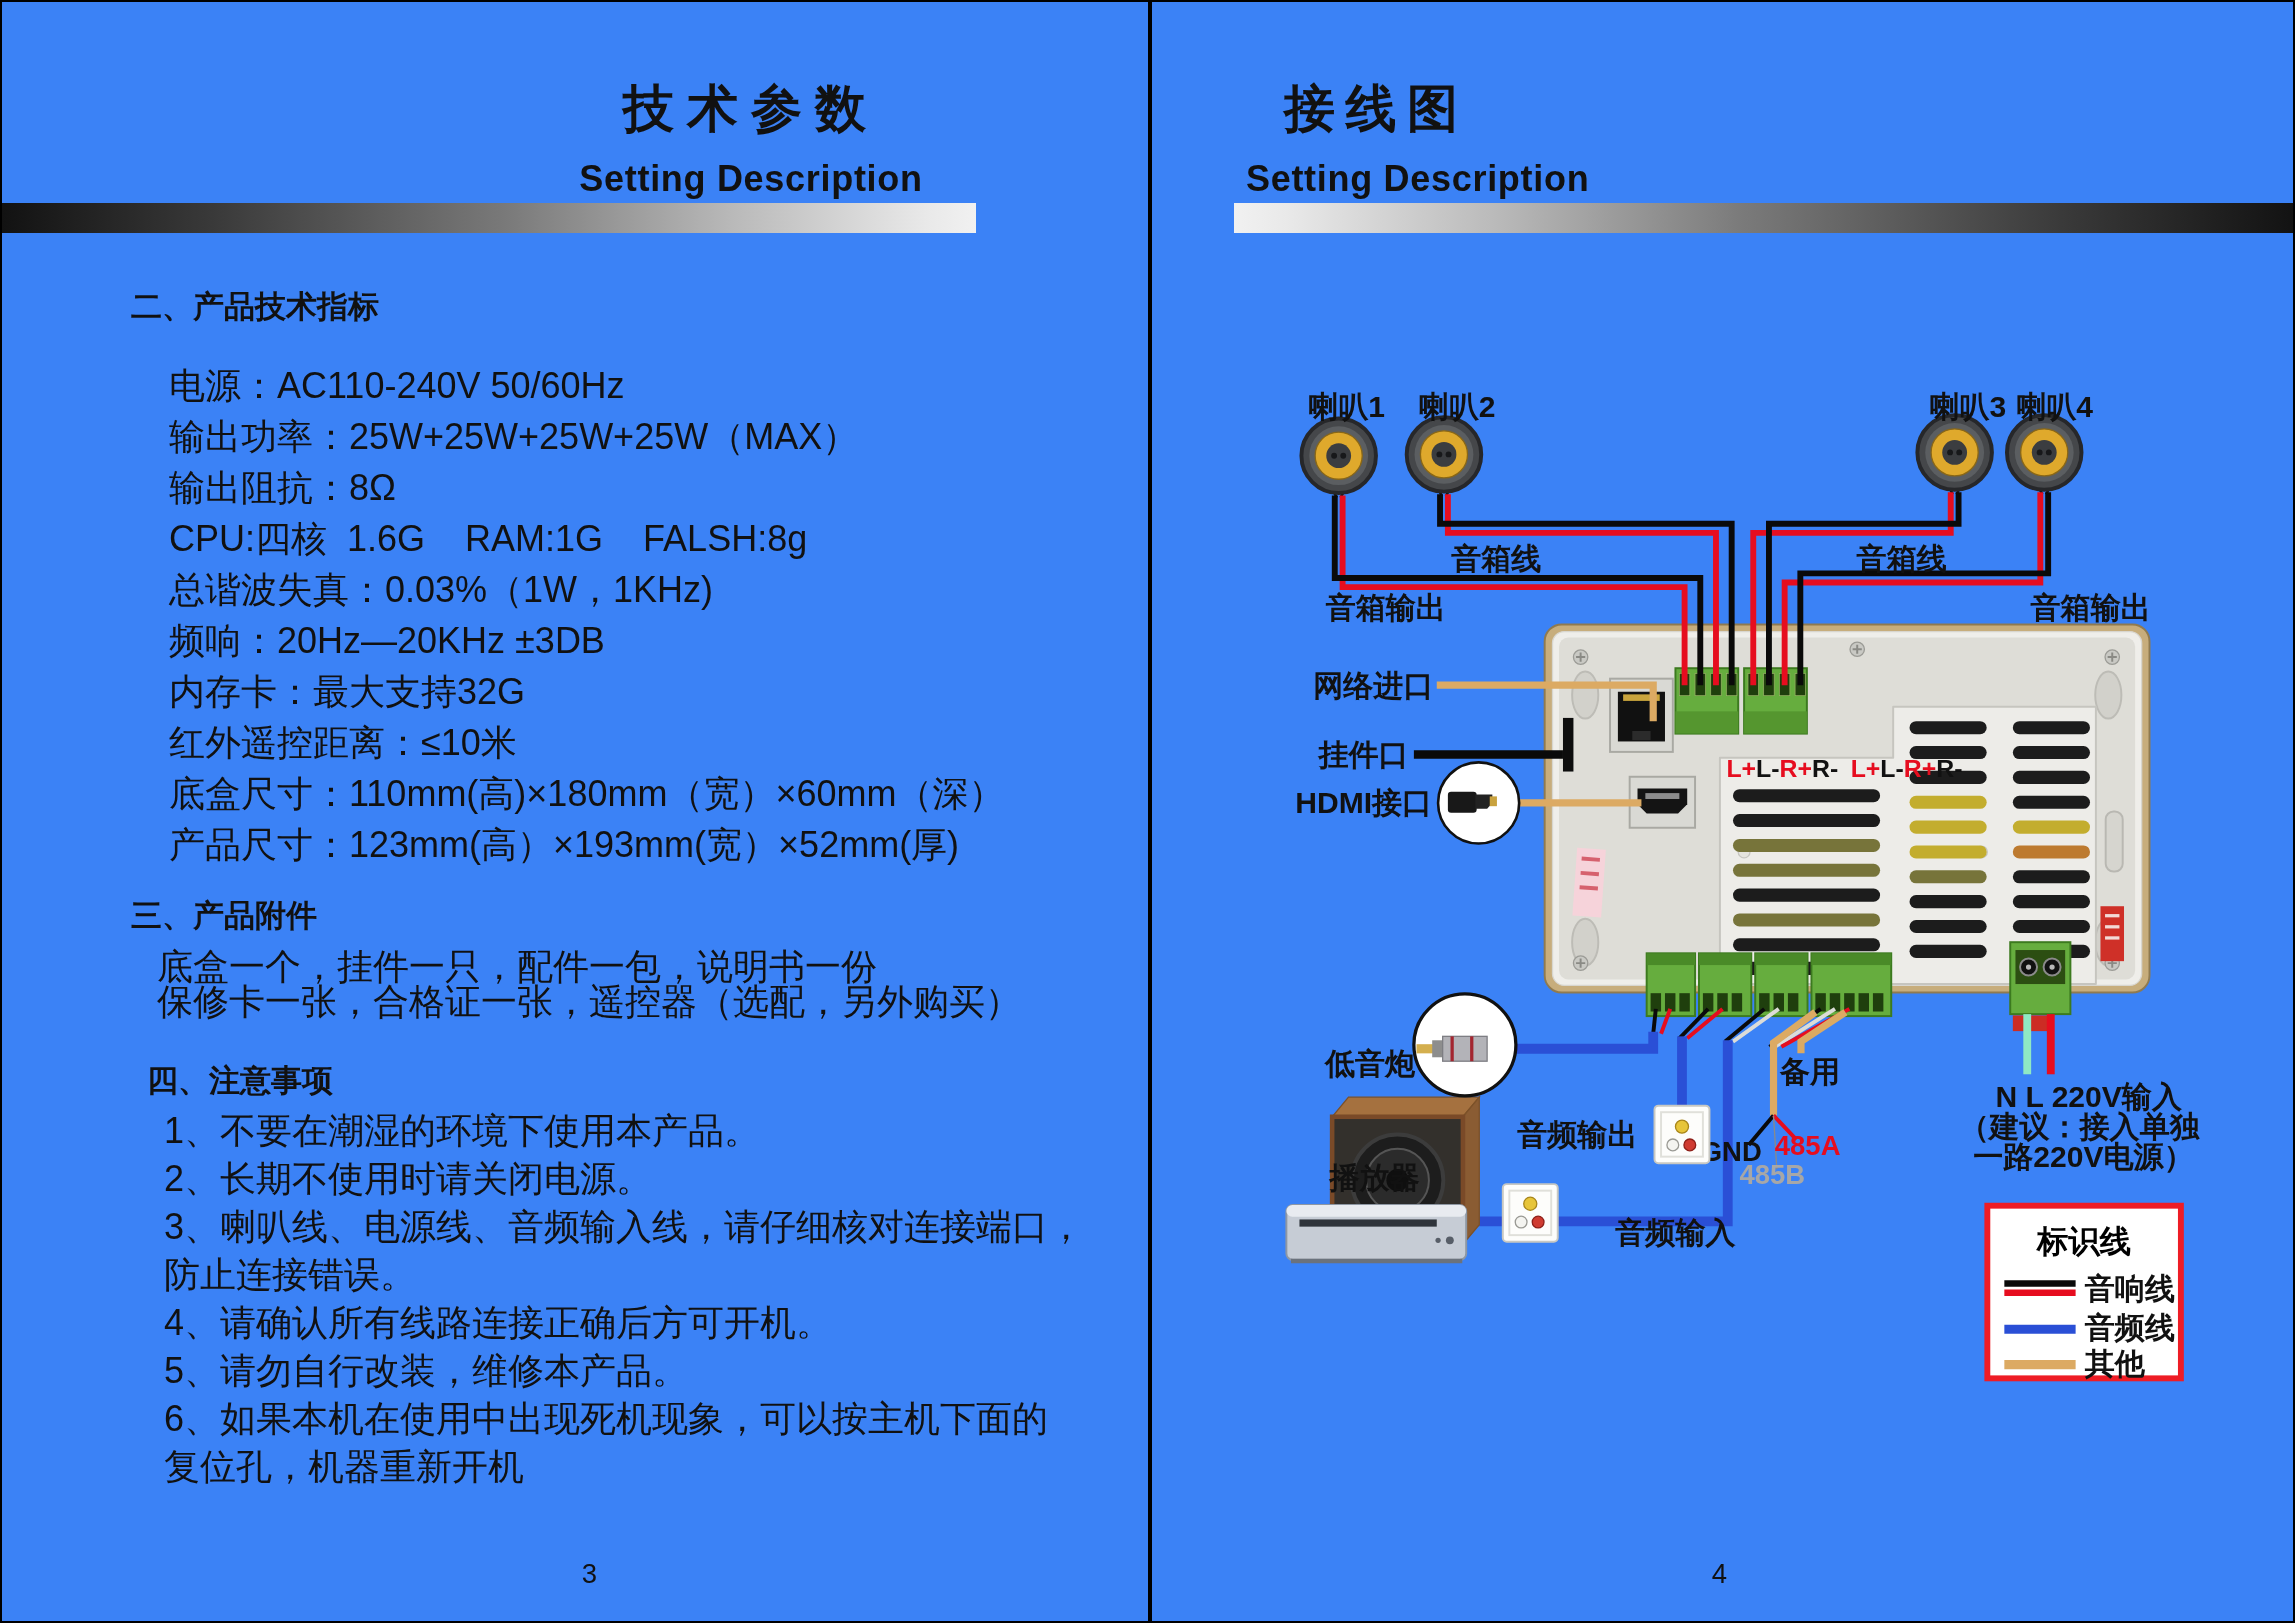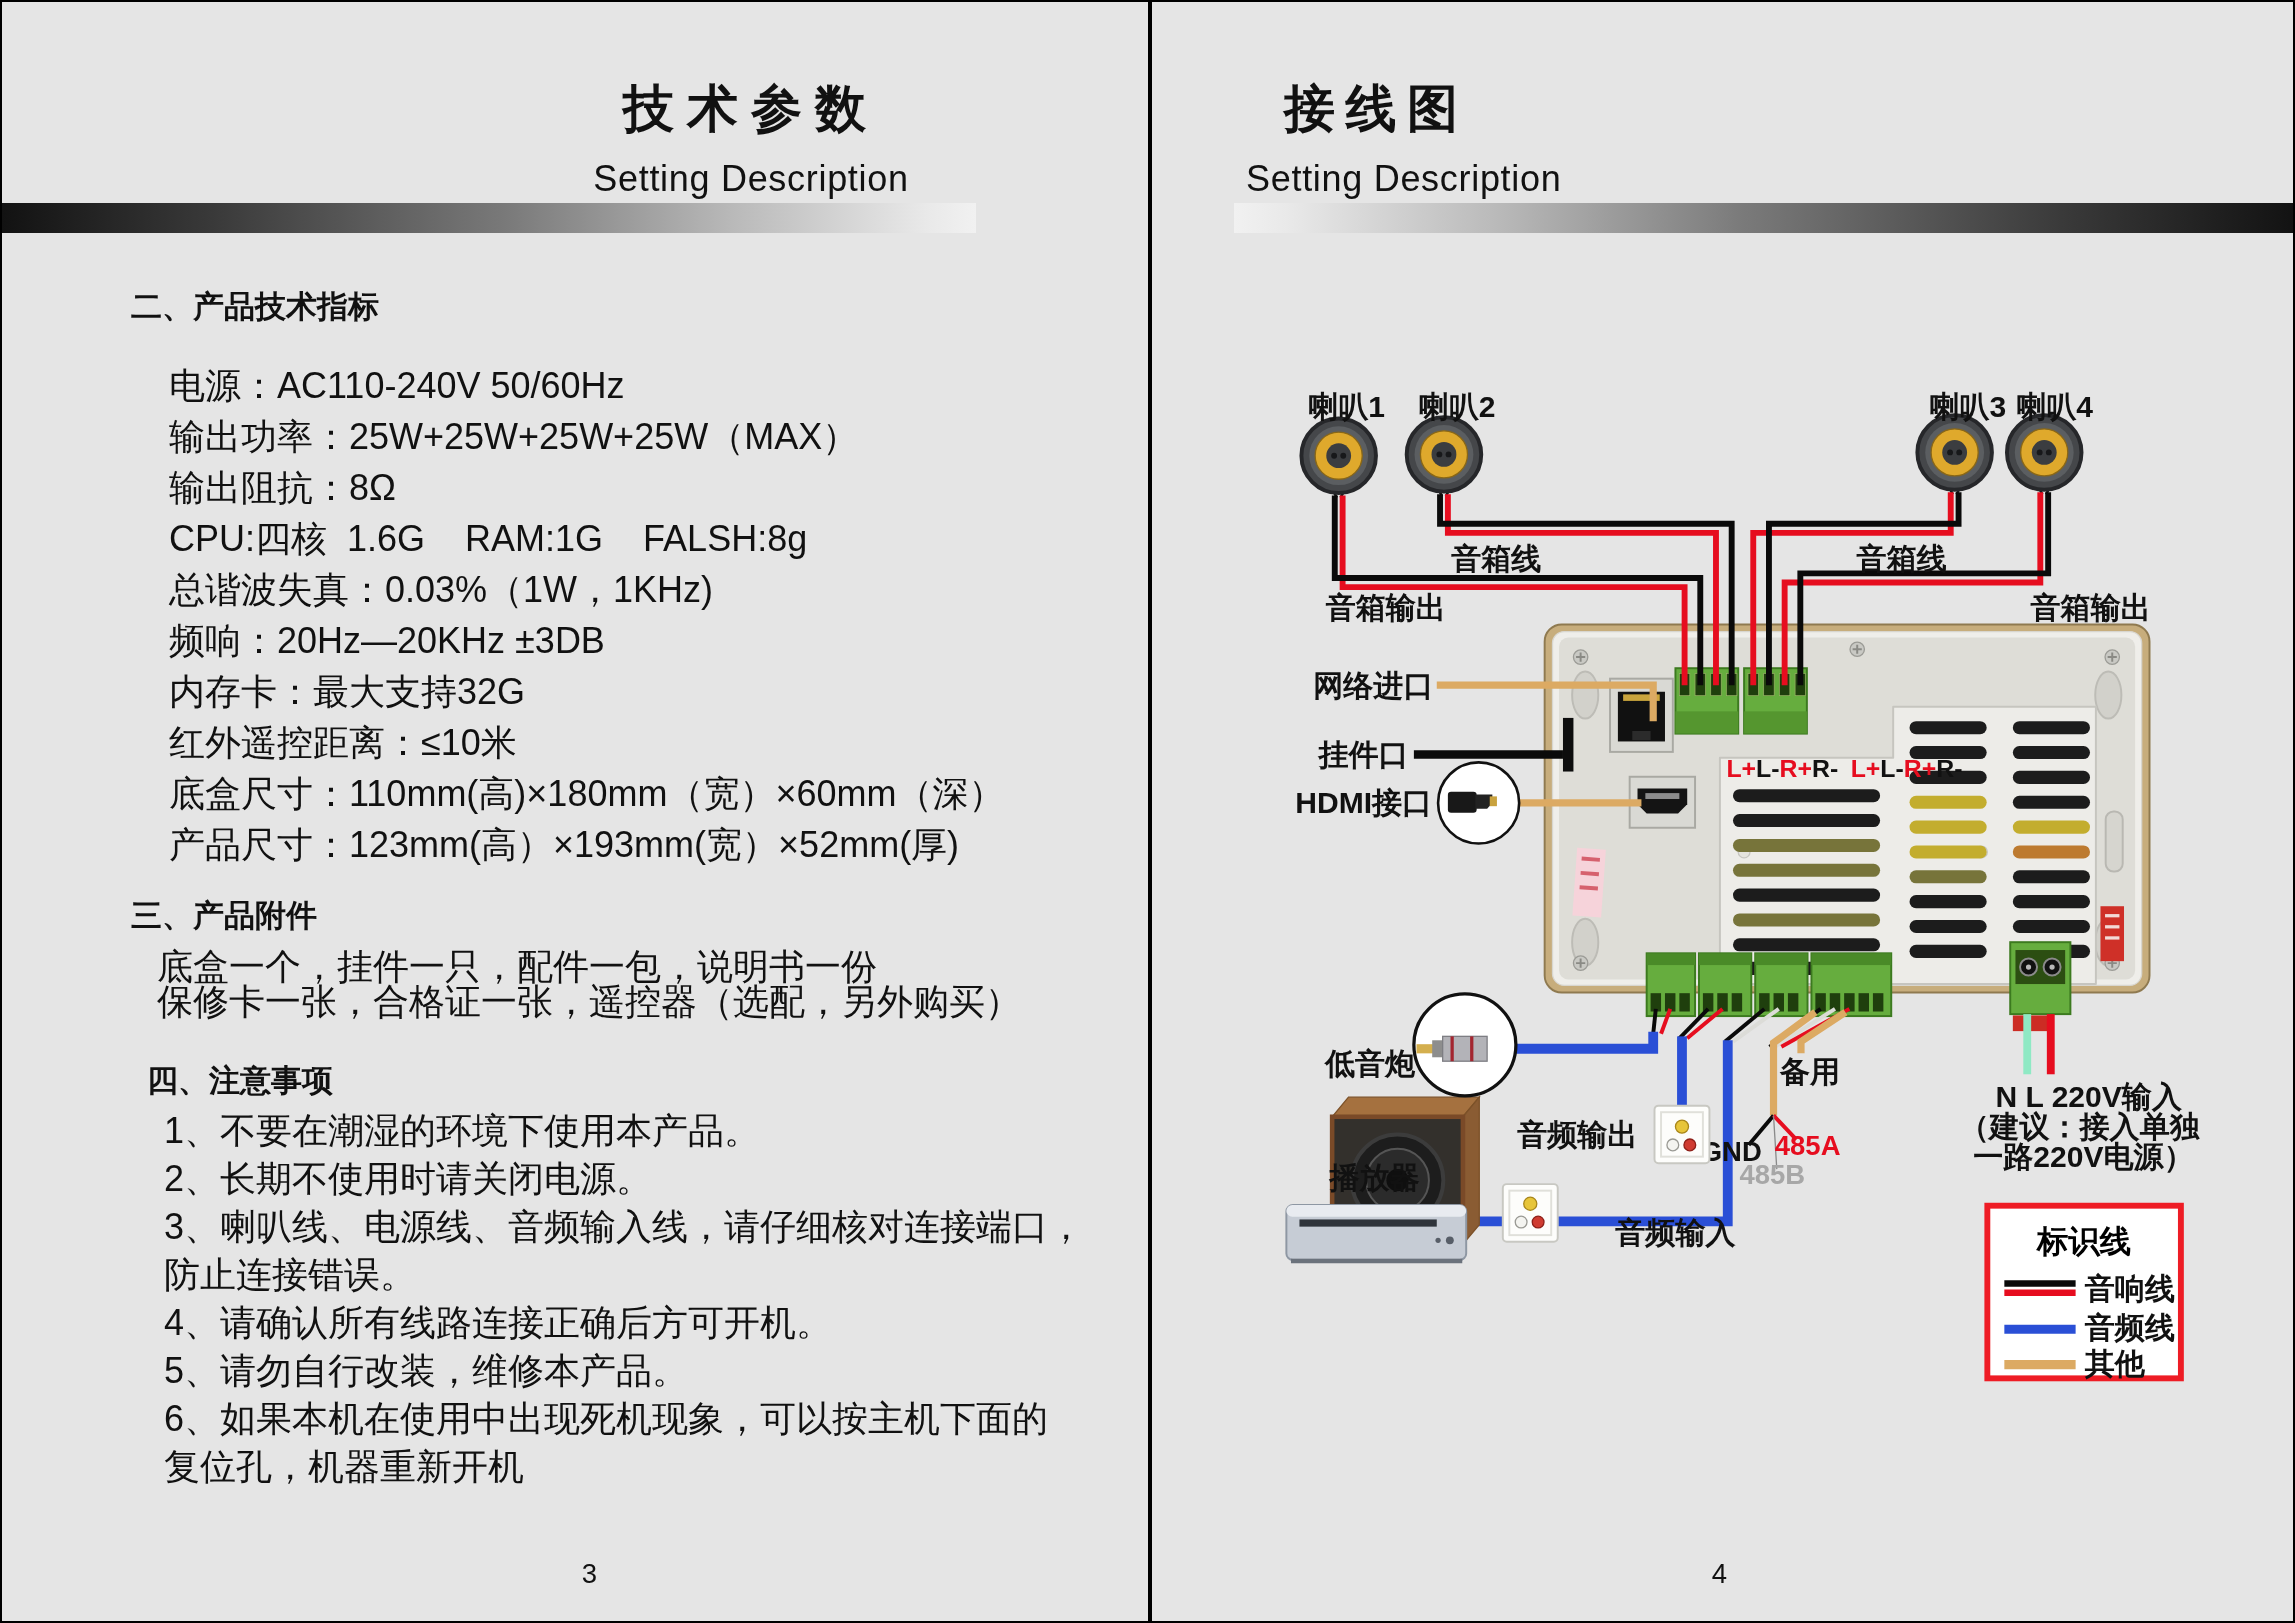--- a/index.html
+++ b/index.html
@@ -1,25 +1,25 @@
 <!DOCTYPE html>
 <html style="font-size:10.5px"><head>
 <meta charset="utf-8">
 <style>
   html,body{margin:0;padding:0;background:#777;}
-  .sheet{position:relative;width:2295px;height:1623px;background:#e5e5e5;box-sizing:border-box;
+  .sheet{position:relative;width:2295px;height:1623px;background:#3b82f6;box-sizing:border-box;
          border:2.6px solid #000;overflow:hidden;
          font-family:"Liberation Sans","DejaVu Sans",sans-serif;color:#111;}
   .page{position:absolute;top:0;height:1623px;}
   .page-left{left:0;width:1146px;}
   .divider{position:absolute;left:1146px;top:0;width:3.9px;height:1623px;background:#000;}
   .page-right{left:1150px;width:1143px;}
 
   .title-cn{position:absolute;font-weight:700;font-size:51px;letter-spacing:13px;white-space:nowrap;}
-  .title-en{position:absolute;font-weight:400;font-size:36px;white-space:nowrap;}
+  .title-en{position:absolute;font-weight:700;font-size:36px;white-space:nowrap;}
   .lp-title-cn{left:556px;top:73px;width:386px;text-align:center;}
   .lp-title-en{left:556px;top:156px;width:386px;text-align:center;letter-spacing:0.7px;}
   .rp-title-cn{left:95px;top:73px;letter-spacing:10.5px;margin-left:37px;}
   .rp-title-en{left:94px;top:156px;letter-spacing:0.7px;}
 
   .bar{position:absolute;top:201px;height:30px;}
   .bar-left{left:0;width:974px;background:linear-gradient(90deg,#121212 0%,#3a3a3a 22%,#7a7a7a 52%,#b9b9b9 75%,#e9e9e9 95%,#f1f1f1 100%);}
   .bar-right{left:82px;width:1061px;background:linear-gradient(90deg,#f1f1f1 0%,#e9e9e9 5%,#b9b9b9 25%,#7a7a7a 48%,#3a3a3a 78%,#121212 100%);}
 
   .h-sec{position:absolute;font-size:31px;font-weight:600;white-space:nowrap;}

